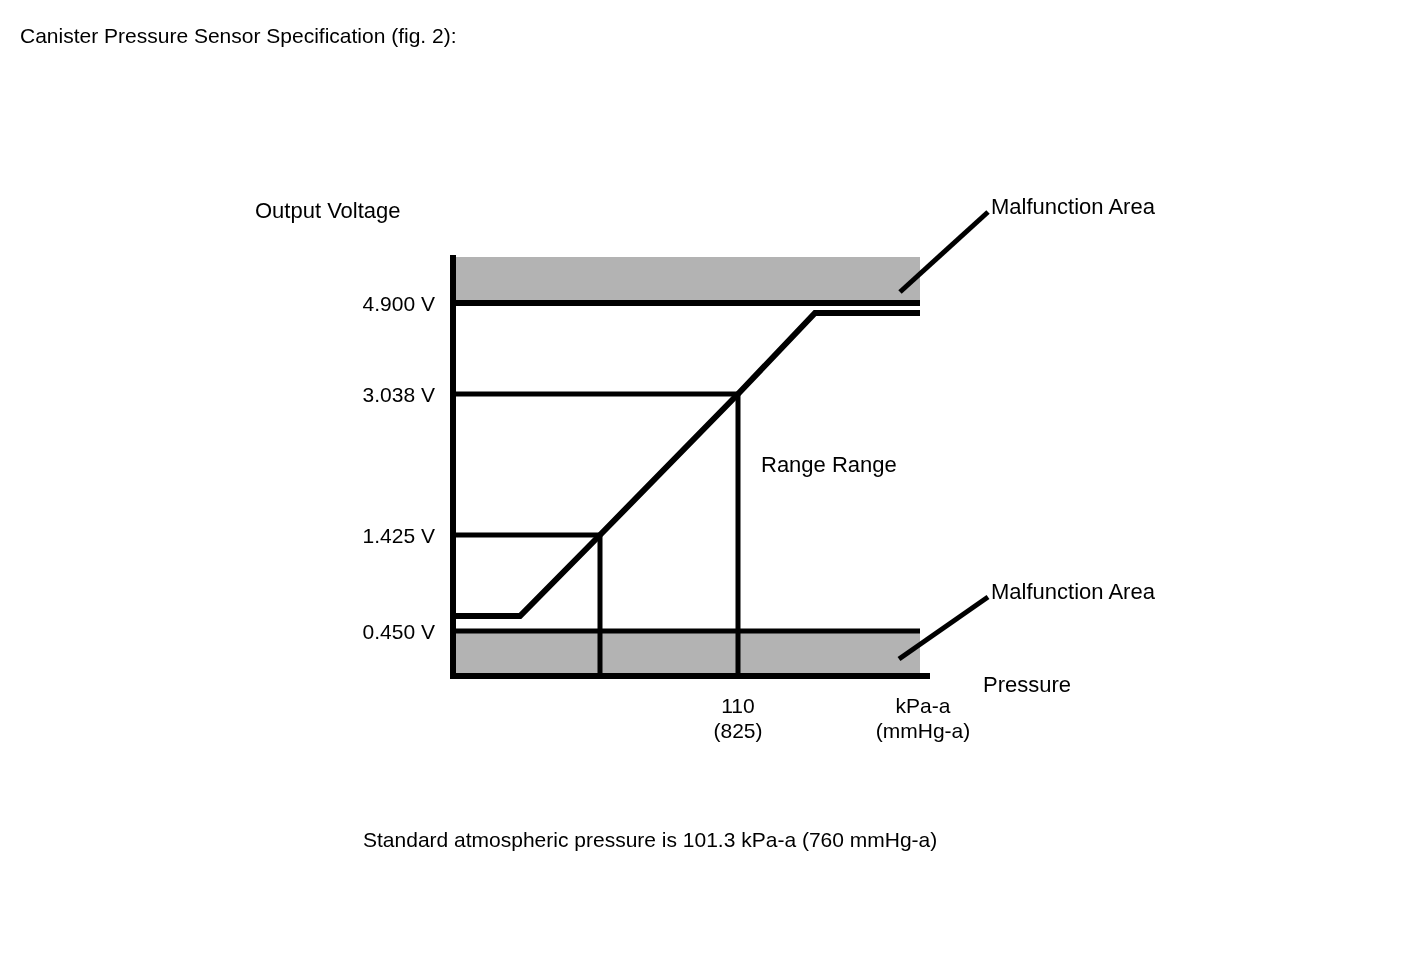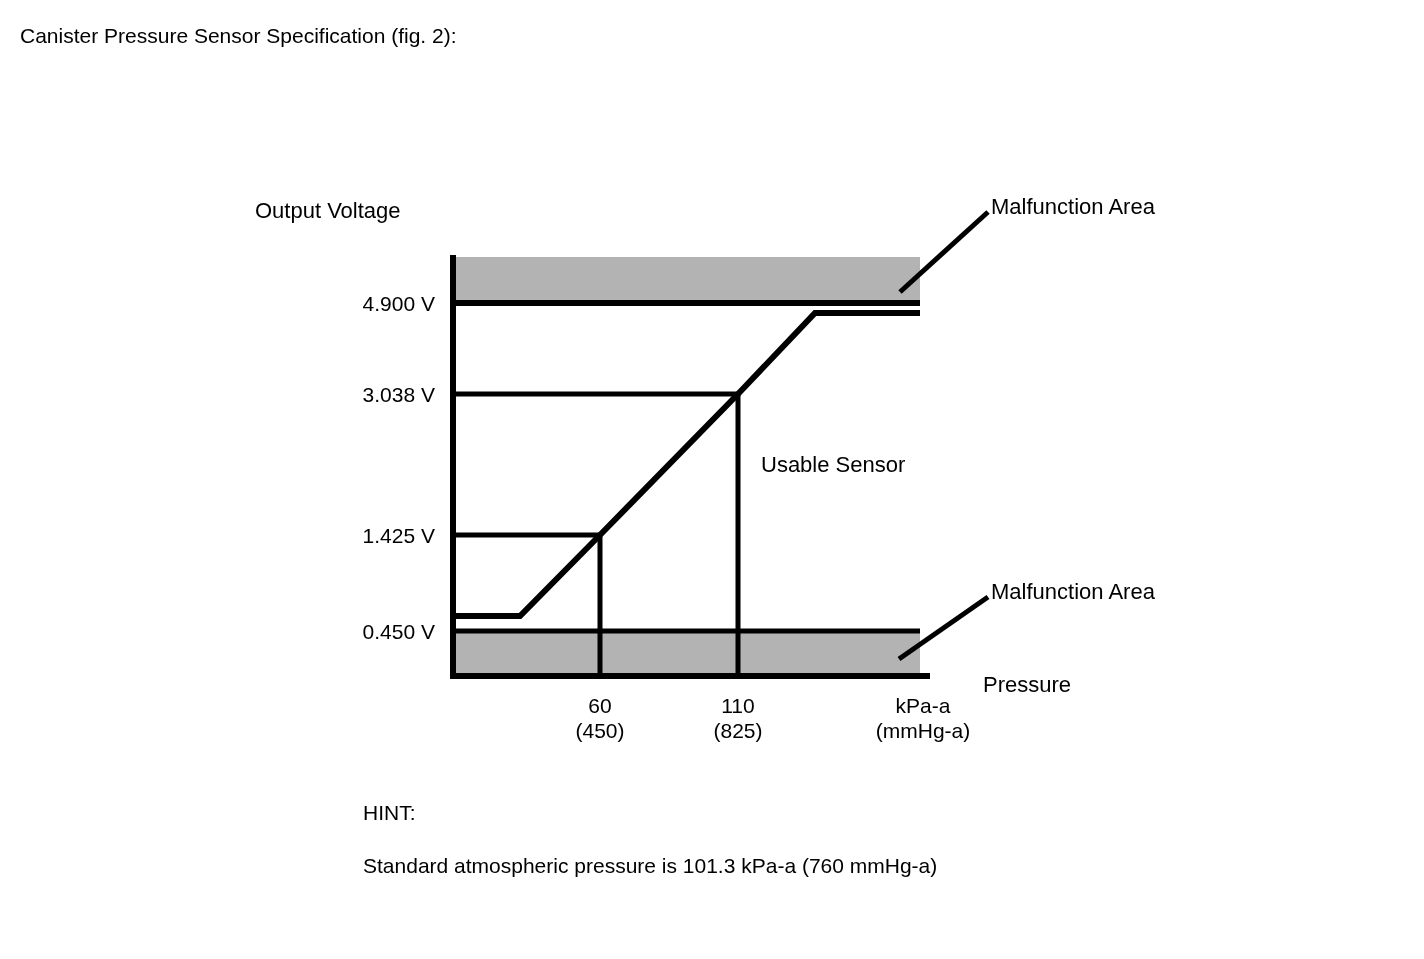--- a/index.html
+++ b/index.html
@@ -108,38 +108,33 @@
     <line x1="899" y1="659" x2="988" y2="597" stroke="#000" stroke-width="5"></line>
   </svg>
 
   <div class="lbl axis-title" style="left:255px; top:198px;">Output Voltage</div>
 
   <div class="lbl lbl-right" style="left:250px; top:291px; width:185px;">4.900 V</div>
   <div class="lbl lbl-right" style="left:250px; top:382px; width:185px;">3.038 V</div>
   <div class="lbl lbl-right" style="left:250px; top:523px; width:185px;">1.425 V</div>
   <div class="lbl lbl-right" style="left:250px; top:619px; width:185px;">0.450 V</div>
 
-  <div class="tick-label" style="left:520px; top:693px; width:160px;">
-    <span>60</span>
-    <span class="unit-line">(450)</span>
-  </div>
   <div class="tick-label" style="left:658px; top:693px; width:160px;">
     <span>110</span>
     <span class="unit-line">(825)</span>
   </div>
   <div class="tick-label" style="left:843px; top:693px; width:160px;">
     <span>kPa-a</span>
     <span class="unit-line">(mmHg-a)</span>
   </div>
 
   <div class="lbl axis-title" style="left:983px; top:672px;">Pressure</div>
 
-  <div class="lbl axis-title" style="left:761px; top:452px;">Usable Sensor</div>
+  <div class="lbl axis-title" style="left:761px; top:452px;">Range Range</div>
 
   <div class="lbl axis-title" style="left:991px; top:194px;">Malfunction Area</div>
   <div class="lbl axis-title" style="left:991px; top:579px;">Malfunction Area</div>
 
 </div>
 
 <div class="hint-block">
-  <div class="hint-line">HINT:</div>
   <div class="hint-line second">Standard atmospheric pressure is 101.3 kPa-a (760 mmHg-a)</div>
 </div>
 
 </body></html>

